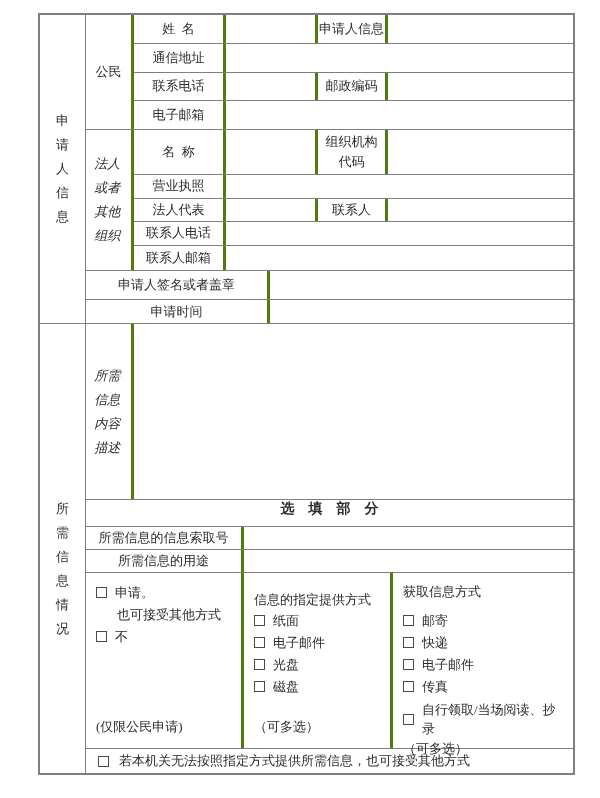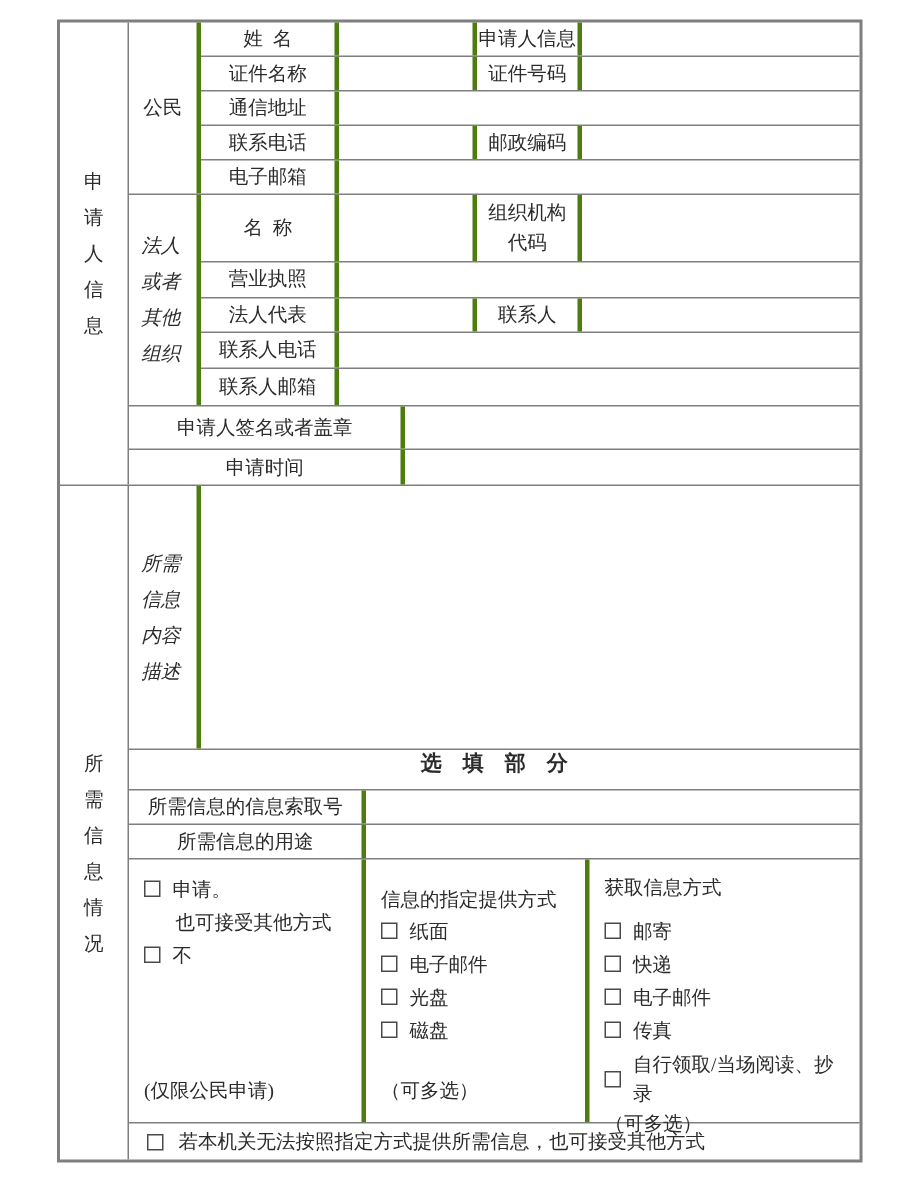--- a/index.html
+++ b/index.html
@@ -92,26 +92,20 @@
       <div class="frow grp h115">
         <div class="cell grp-label">公民</div>
         <div class="grp-fields">
           <div class="frow f1">
             <div class="cell w92">姓 名</div>
             <div class="cell w92"></div>
             <div class="cell w70">申请人信息</div>
             <div class="cell grow last"></div>
           </div>
           <div class="frow f1">
-            <div class="cell w92">证件名称</div>
-            <div class="cell w92"></div>
-            <div class="cell w70">证件号码</div>
-            <div class="cell grow last"></div>
-          </div>
-          <div class="frow f1">
             <div class="cell w92">通信地址</div>
             <div class="cell grow last"></div>
           </div>
           <div class="frow f1">
             <div class="cell w92">联系电话</div>
             <div class="cell w92"></div>
             <div class="cell w70">邮政编码</div>
             <div class="cell grow last"></div>
           </div>
           <div class="frow f1 no-bb">

